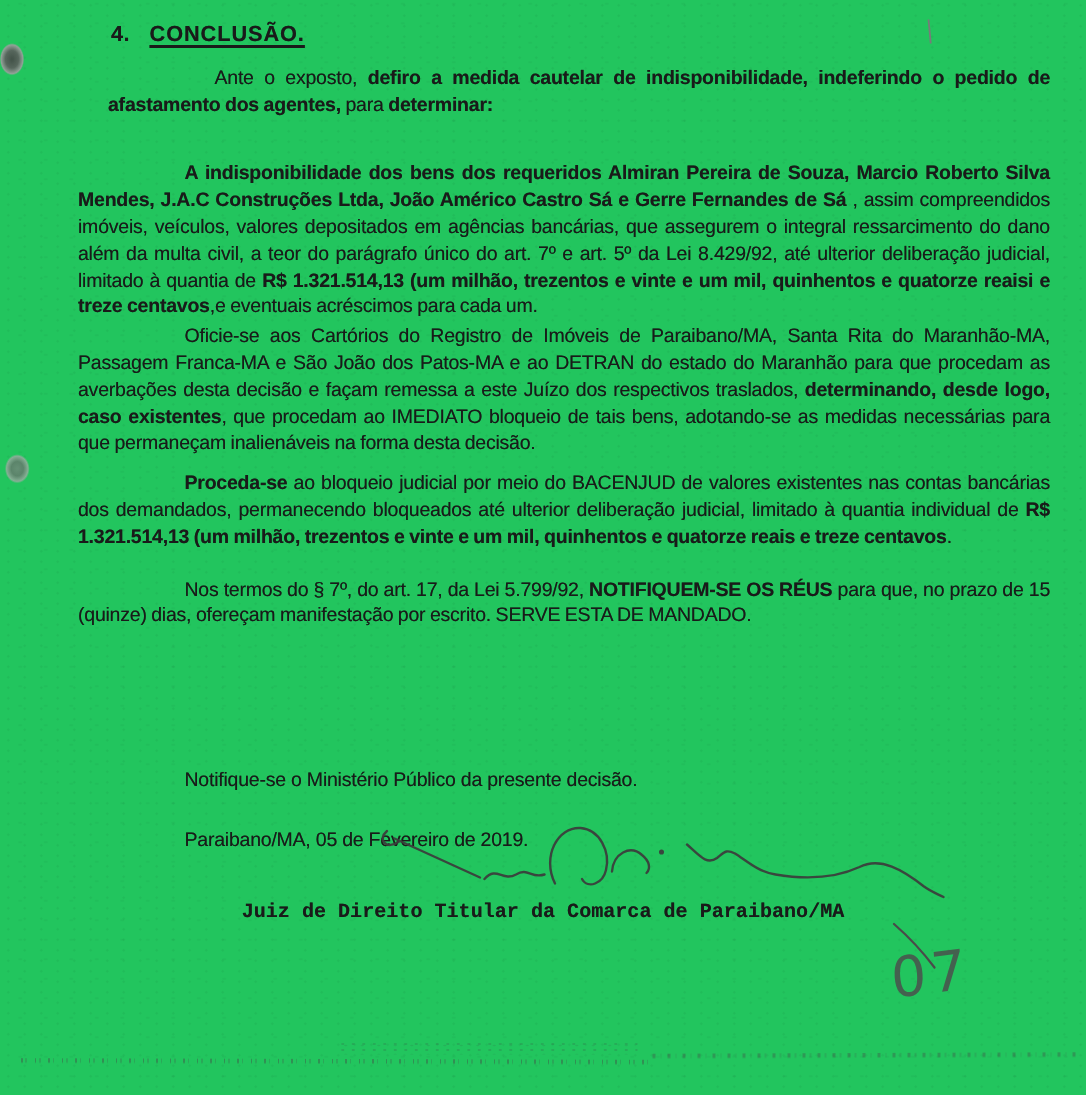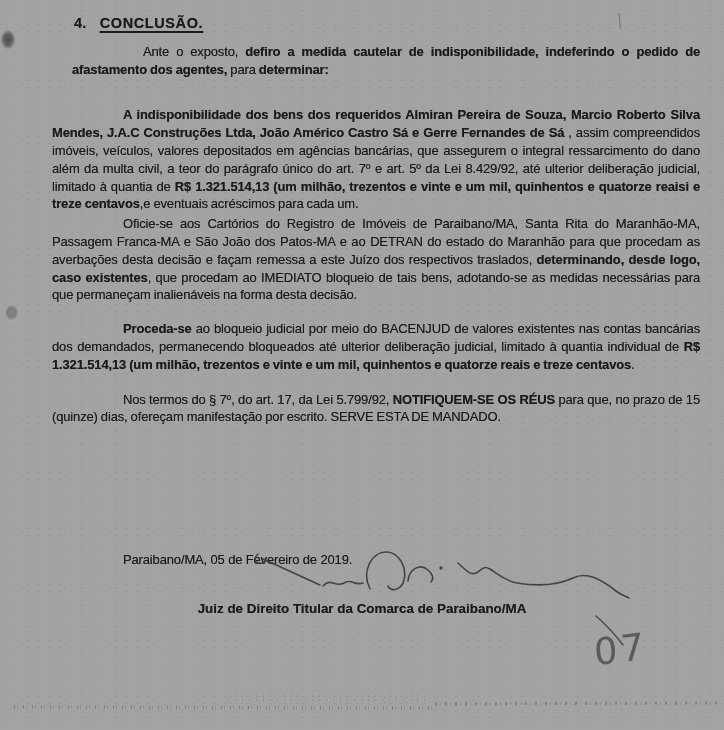--- a/index.html
+++ b/index.html
@@ -1,18 +1,18 @@
 <!DOCTYPE html>
 <html><head>
 <meta charset="utf-8">
 <style>
   html,body { margin:0; padding:0; background:#f4f4f2; }
   .page {
     position:relative; width:724px; height:730px; margin:0 auto;
-    background:#a3a3a3; overflow:hidden;
+    background:#22c55e; overflow:hidden;
     font-family:"Liberation Sans","DejaVu Sans",sans-serif;
     color:#1a1a1a;
   }
   
   .page::before {
     content:""; position:absolute; inset:0; pointer-events:none;
     background-image:
       radial-gradient(rgba(0,0,0,.05) 1px, transparent 1.15px),
       radial-gradient(rgba(0,0,0,.035) 1px, transparent 1.25px);
     background-size:11px 7px, 17px 13px;
@@ -27,21 +27,21 @@
   }
   .heading { font-weight:700; font-size:14.5px; margin-left:22px; letter-spacing:.3px; }
   .heading .num { margin-right:13px; }
   .heading .title { text-decoration:underline; text-decoration-thickness:1.6px; text-underline-offset:3px; letter-spacing:.6px; }
 
   .para { margin:0; text-align:justify; text-indent:71px; }
   .para .b { font-weight:700; }
   .m10 { margin-top:10px;margin-left:20px; }
   .m21 { margin-top:28px; }
   .m0  { margin-top:2px; }
-  .m13 { margin-top:16px; }
+  .m13 { margin-top:9px; }
   .m11 { margin-top:11px; }
   .m17 { margin-top:17px; }
 
   .line-abs {
     position:absolute; left:123px; width:577px; margin:0;
     font-size:13px; line-height:17.8px; letter-spacing:-0.15px;
     text-shadow:0 0 .4px rgba(0,0,0,.5); text-align:left;
   }
   .l-notifique { top:511px; }
   .l-cumpra    { top:531px; }
@@ -105,23 +105,24 @@
     <div class="heading">
       <span class="num">4.</span><span class="title">CONCLUSÃO.</span>
     </div>
     <p class="para m10"><span>Ante o exposto, </span><span class="b">defiro a medida cautelar de indisponibilidade, indeferindo o pedido de afastamento dos agentes,</span><span> para </span><span class="b">determinar:</span></p>
     <p class="para m21"><span class="b">A indisponibilidade dos bens dos requeridos Almiran Pereira de Souza, Marcio Roberto Silva Mendes, J.A.C Construções Ltda, João Américo Castro Sá e Gerre Fernandes de Sá</span><span> , assim compreendidos imóveis, veículos, valores depositados em agências bancárias, que assegurem o integral ressarcimento do dano além da multa civil, a teor do parágrafo único do art. 7º e art. 5º da Lei 8.429/92, até ulterior deliberação judicial, limitado à quantia de </span><span class="b">R$ 1.321.514,13 (um milhão, trezentos e vinte e um mil, quinhentos e quatorze reaisi e treze centavos</span><span>,e eventuais acréscimos para cada um.</span></p>
     <p class="para m0"><span>Oficie-se aos Cartórios do Registro de Imóveis de Paraibano/MA, Santa Rita do Maranhão-MA, Passagem Franca-MA e São João dos Patos-MA e ao DETRAN do estado do Maranhão para que procedam as averbações desta decisão e façam remessa a este Juízo dos respectivos traslados, </span><span class="b">determinando, desde logo, caso existentes</span><span>, que procedam ao IMEDIATO bloqueio de tais bens, adotando-se as medidas necessárias para que permaneçam inalienáveis na forma desta decisão.</span></p>
     <p class="para m13"><span class="b">Proceda-se</span><span> ao bloqueio judicial por meio do BACENJUD de valores existentes nas contas bancárias dos demandados, permanecendo bloqueados até ulterior deliberação judicial, limitado à quantia individual de </span><span class="b">R$ 1.321.514,13 (um milhão, trezentos e vinte e um mil, quinhentos e quatorze reais e treze centavos</span><span>.</span></p>
     <p class="para m17"><span>Nos termos do § 7º, do art. 17, da Lei 5.799/92, </span><span class="b">NOTIFIQUEM-SE OS RÉUS</span><span> para que, no prazo de 15 (quinze) dias, ofereçam manifestação por escrito. SERVE ESTA DE MANDADO.</span></p>
   </div>
 
+  <p class="line-abs l-notifique">Notifique-se o Ministério Público da presente decisão.</p>
   <p class="line-abs l-data">Paraibano/MA, 05 de Fevereiro de 2019.</p>
 
-  <div class="sigblock sig-title" style="position:absolute;">Juiz de Direito Titular da Comarca de Paraibano/MA</div>
+  <div class="sigblock sig-title" style="position:absolute;font-family:Liberation Mono, monospace;">Juiz de Direito Titular da Comarca de Paraibano/MA</div>
 
   <svg class="artifacts" width="724" height="730" viewBox="0 0 724 730">
 
     <path d="M619,13 L620.5,29" stroke="#7a7a7a" stroke-width="1.2" fill="none"></path>
 
     <g stroke="#3c3c3c" stroke-width="1.6" fill="none" stroke-linecap="round" stroke-linejoin="round" opacity=".92">
       <path d="M258,554 C251,560 258,567 266,561"></path>
       <path d="M263,559 L320,585"></path>
       <path d="M323,586 C331,577 335,588 344,583 C352,578 354,586 363,583"></path>
       <path d="M370,589 C361,571 372,551 387,552 C400,553 407,568 404,580 C402,589 392,593 388,586"></path>

